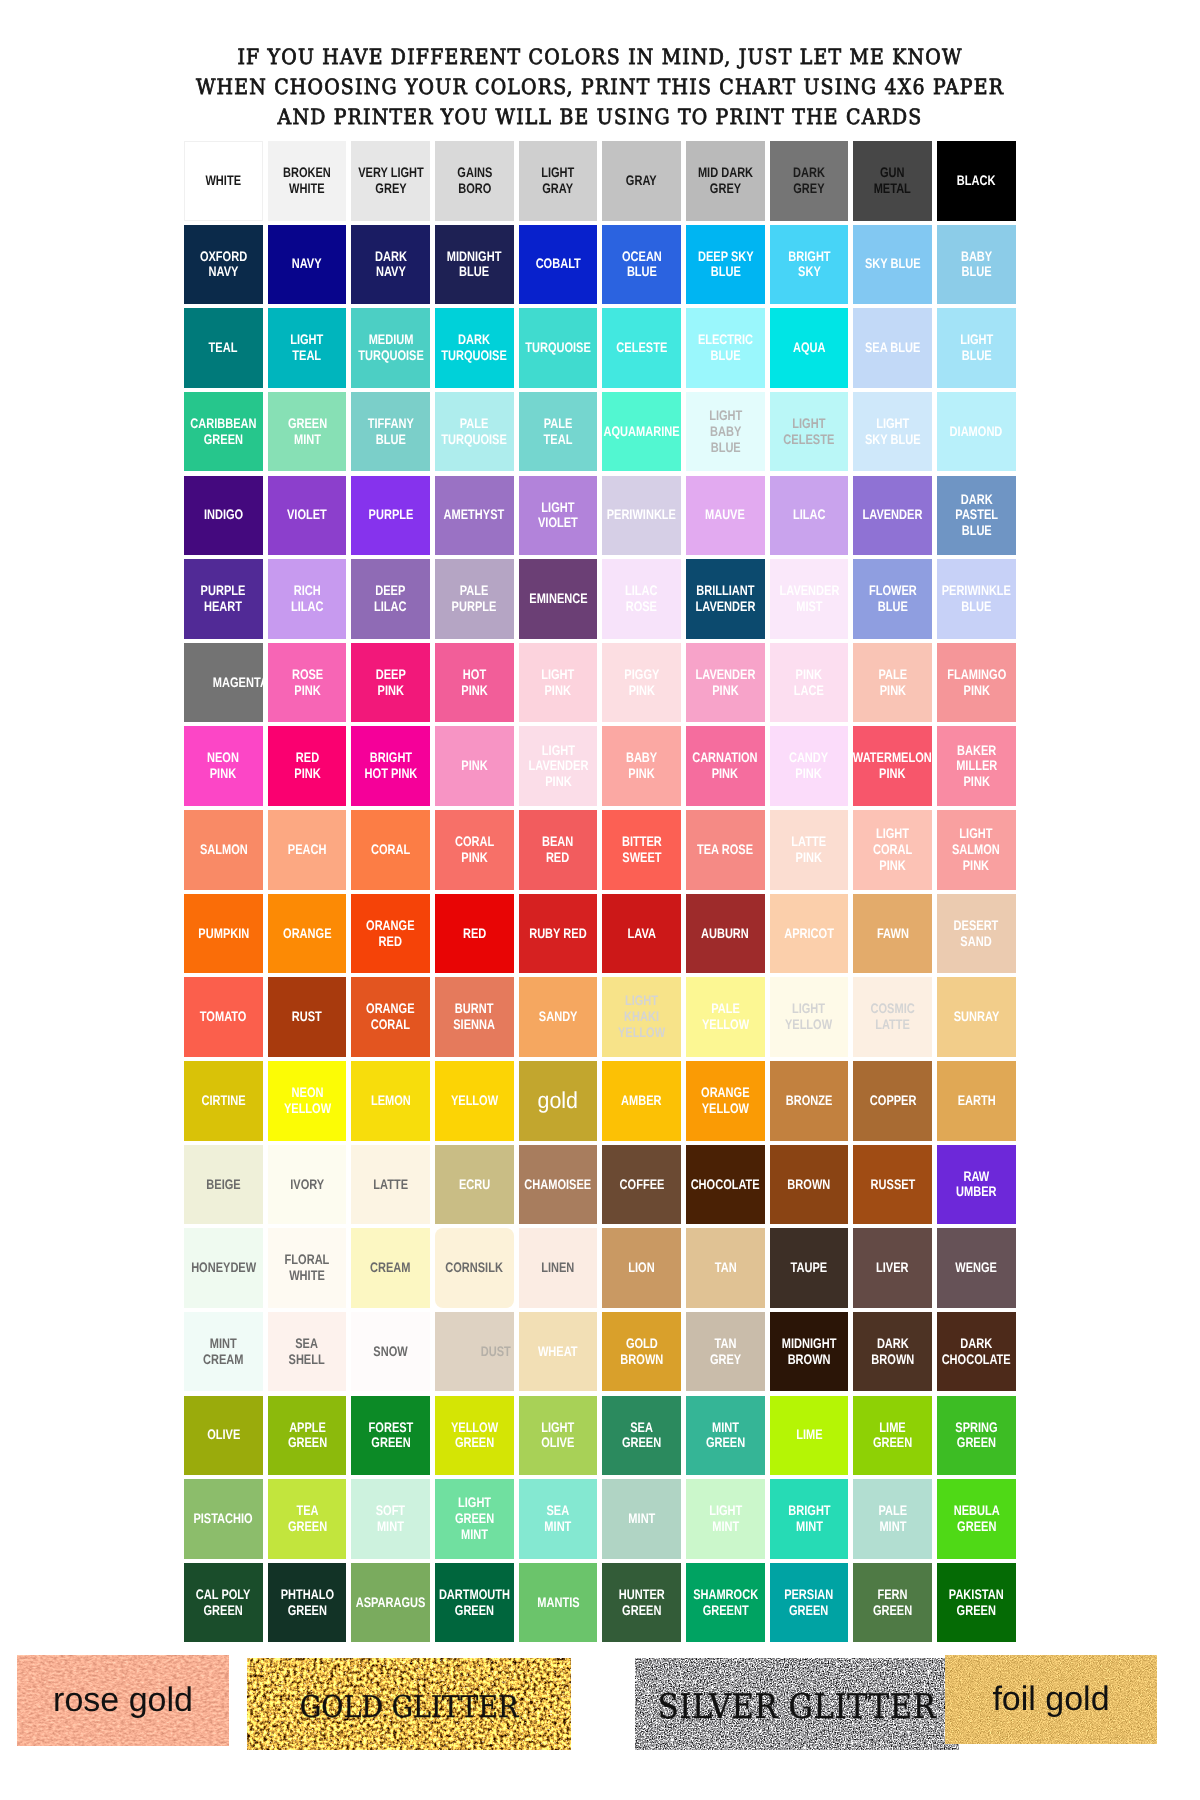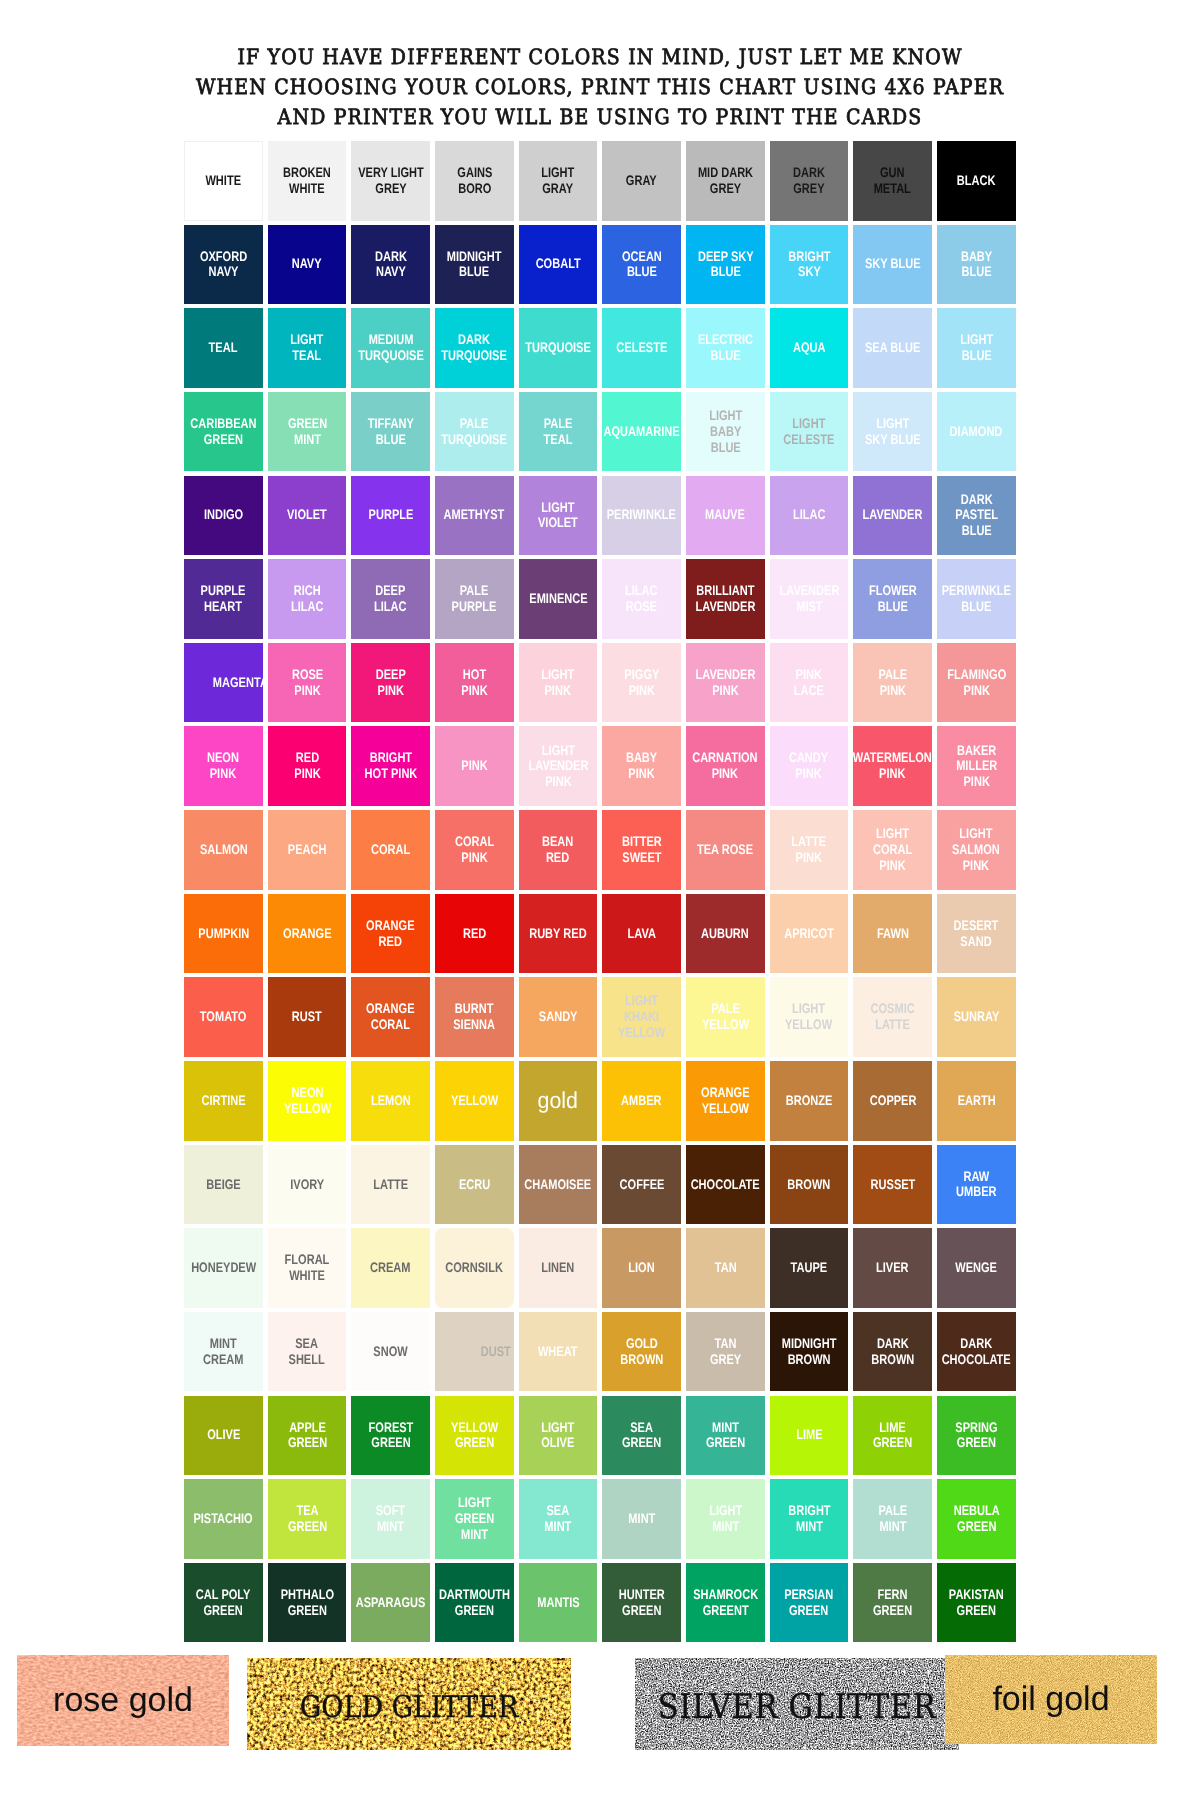--- a/index.html
+++ b/index.html
@@ -368,21 +368,21 @@
         <span class="stack">
           <span class="lbl">EMINENCE</span>
         </span>
       </div>
     <div class="cell" style="background:#f7e3fa;color:#ffffff;">
         <span class="stack">
           <span class="lbl">LILAC</span>
           <span class="lbl">ROSE</span>
         </span>
       </div>
-    <div class="cell" style="background:#7f1d1d;color:#ffffff;">
+    <div class="cell" style="background:#0c4a6e;color:#ffffff;">
         <span class="stack">
           <span class="lbl">BRILLIANT</span>
           <span class="lbl">LAVENDER</span>
         </span>
       </div>
     <div class="cell" style="background:#fae8fa;color:#ffffff;">
         <span class="stack">
           <span class="lbl">LAVENDER</span>
           <span class="lbl">MIST</span>
         </span>
@@ -392,21 +392,21 @@
           <span class="lbl">FLOWER</span>
           <span class="lbl">BLUE</span>
         </span>
       </div>
     <div class="cell" style="background:#c7d1f7;color:#ffffff;">
         <span class="stack">
           <span class="lbl">PERIWINKLE</span>
           <span class="lbl">BLUE</span>
         </span>
       </div>
-    <div class="cell" style="background:#6d28d9;color:#ffffff;padding-left:34px;">
+    <div class="cell" style="background:#737373;color:#ffffff;padding-left:34px;">
         <span class="stack">
           <span class="lbl">MAGENTA</span>
         </span>
       </div>
     <div class="cell" style="background:#f765b5;color:#ffffff;">
         <span class="stack">
           <span class="lbl">ROSE</span>
           <span class="lbl">PINK</span>
         </span>
       </div>
@@ -776,21 +776,21 @@
     <div class="cell" style="background:#8a4414;color:#ffffff;">
         <span class="stack">
           <span class="lbl">BROWN</span>
         </span>
       </div>
     <div class="cell" style="background:#a04c14;color:#ffffff;">
         <span class="stack">
           <span class="lbl">RUSSET</span>
         </span>
       </div>
-    <div class="cell" style="background:#3b82f6;color:#ffffff;">
+    <div class="cell" style="background:#6d28d9;color:#ffffff;">
         <span class="stack">
           <span class="lbl">RAW</span>
           <span class="lbl">UMBER</span>
         </span>
       </div>
     <div class="cell" style="background:#effaf0;color:#6b6b6b;">
         <span class="stack">
           <span class="lbl">HONEYDEW</span>
         </span>
       </div>

